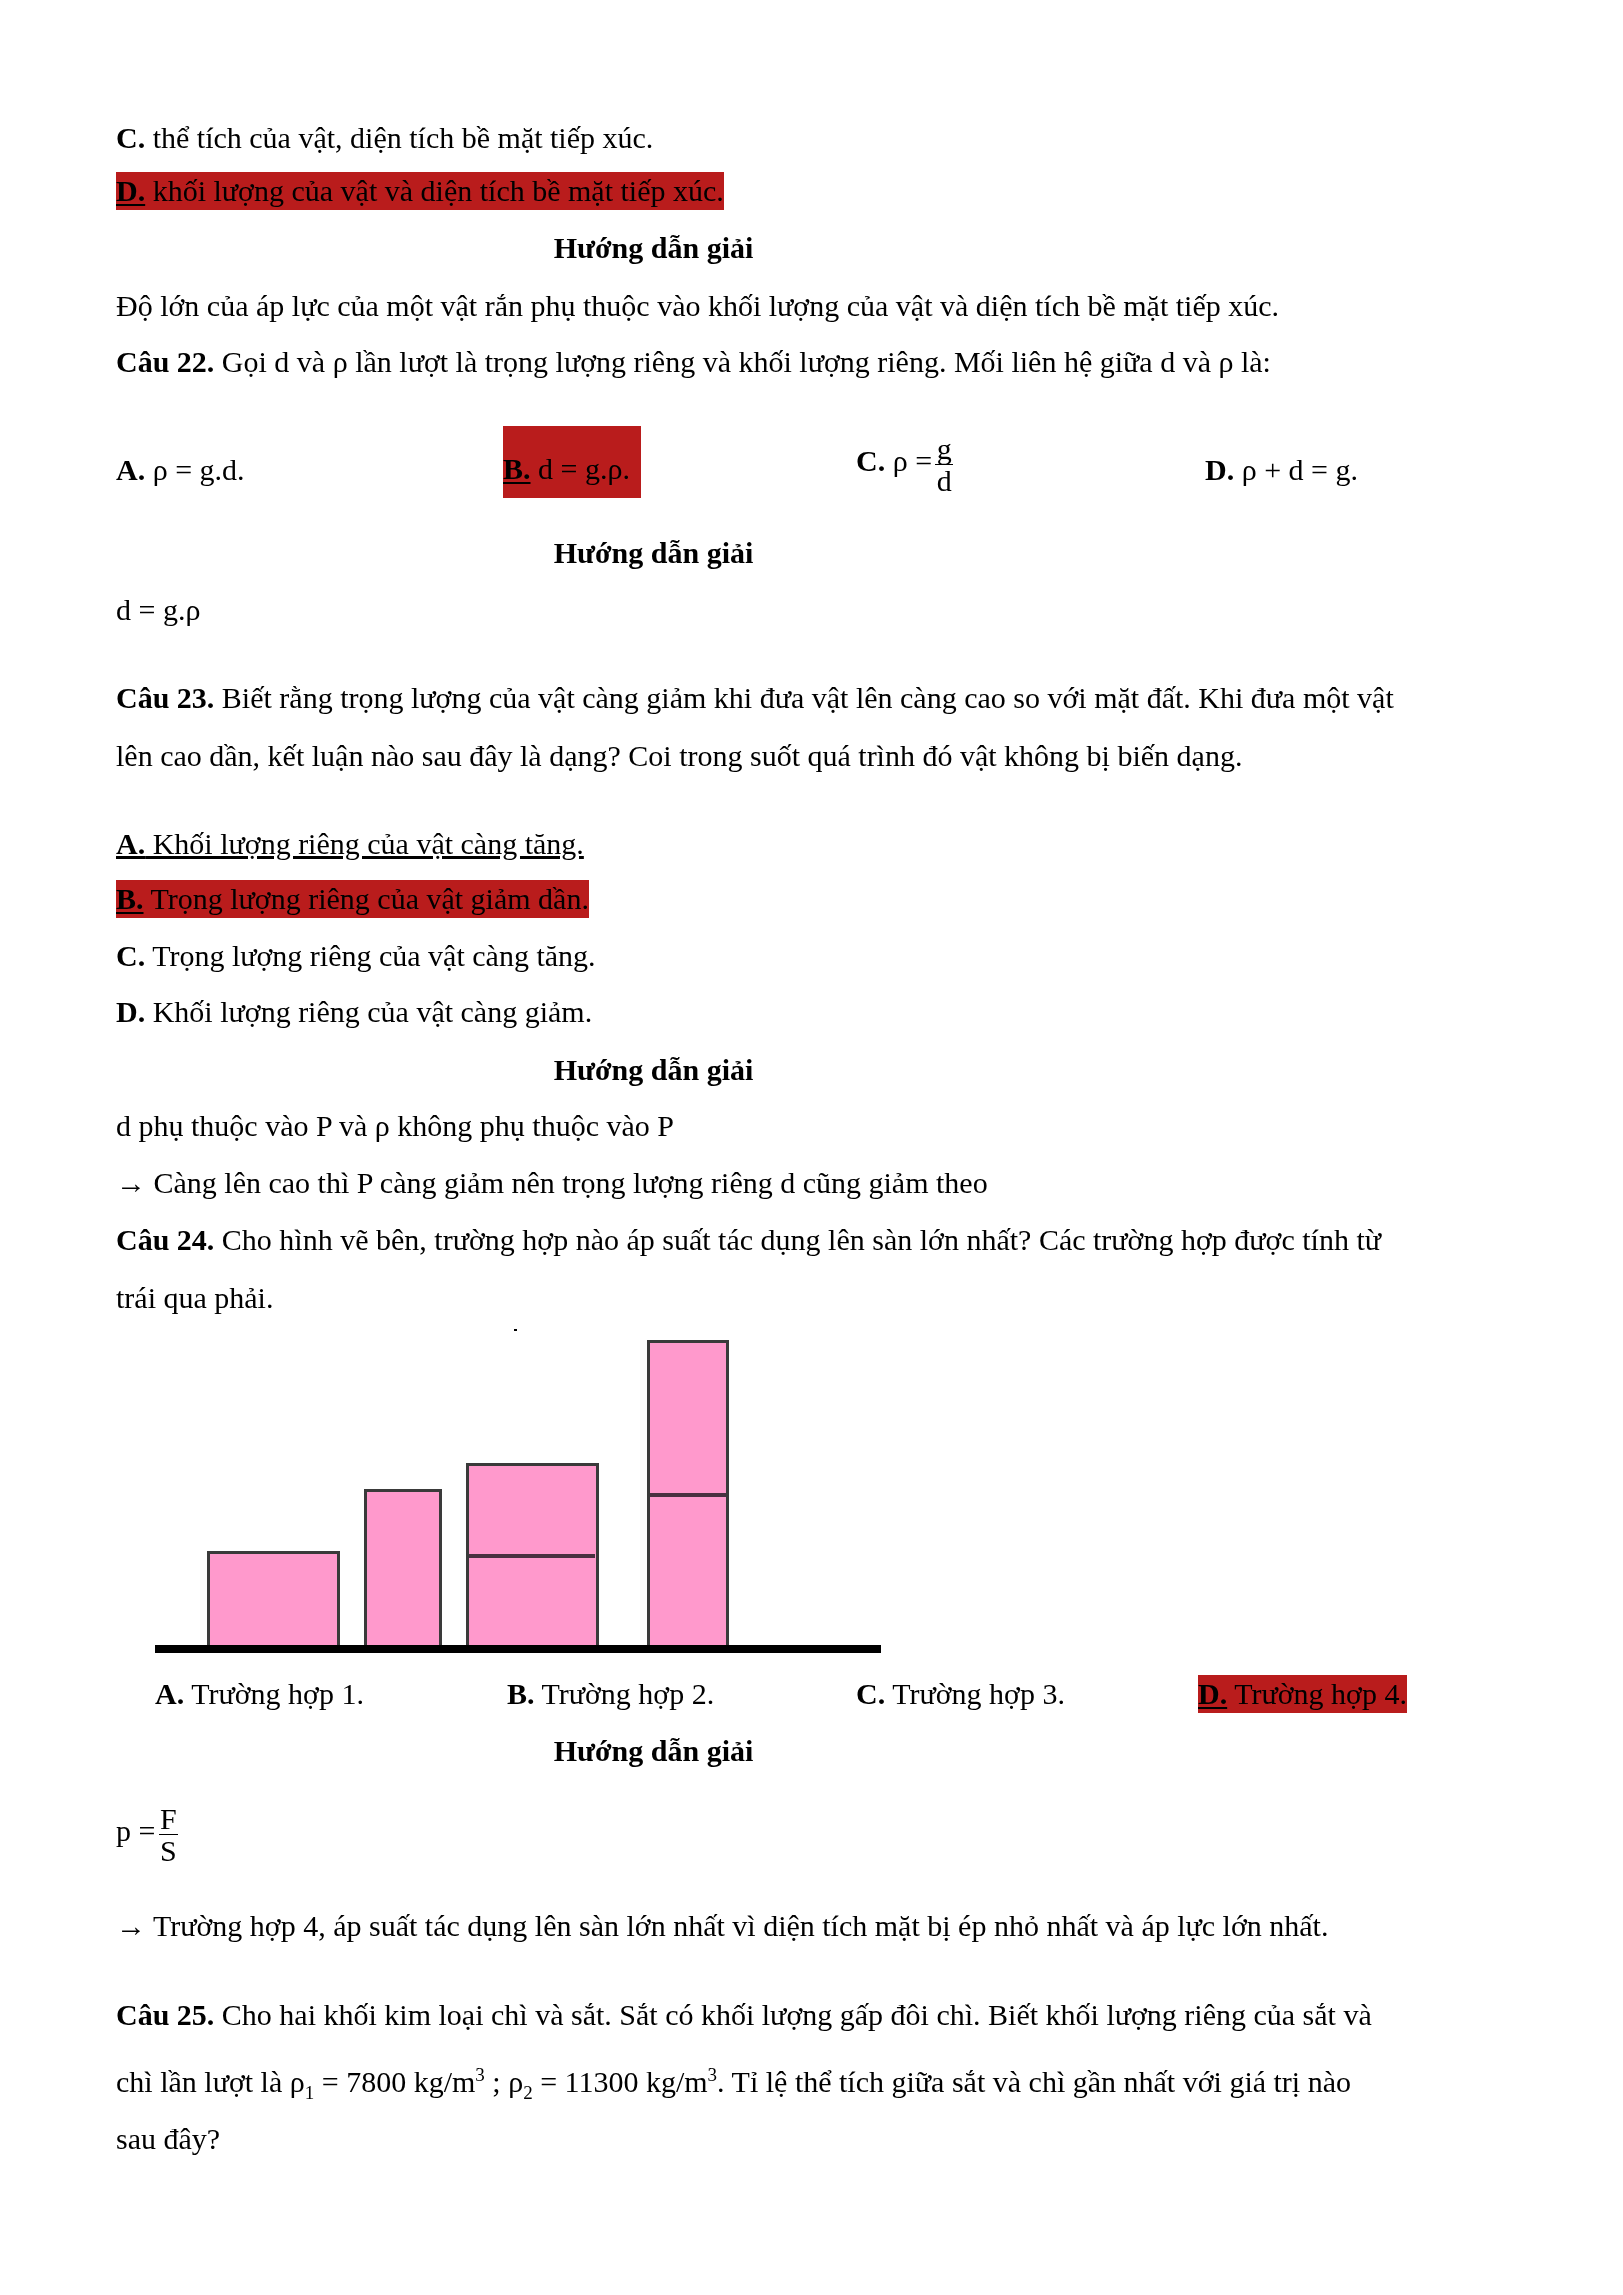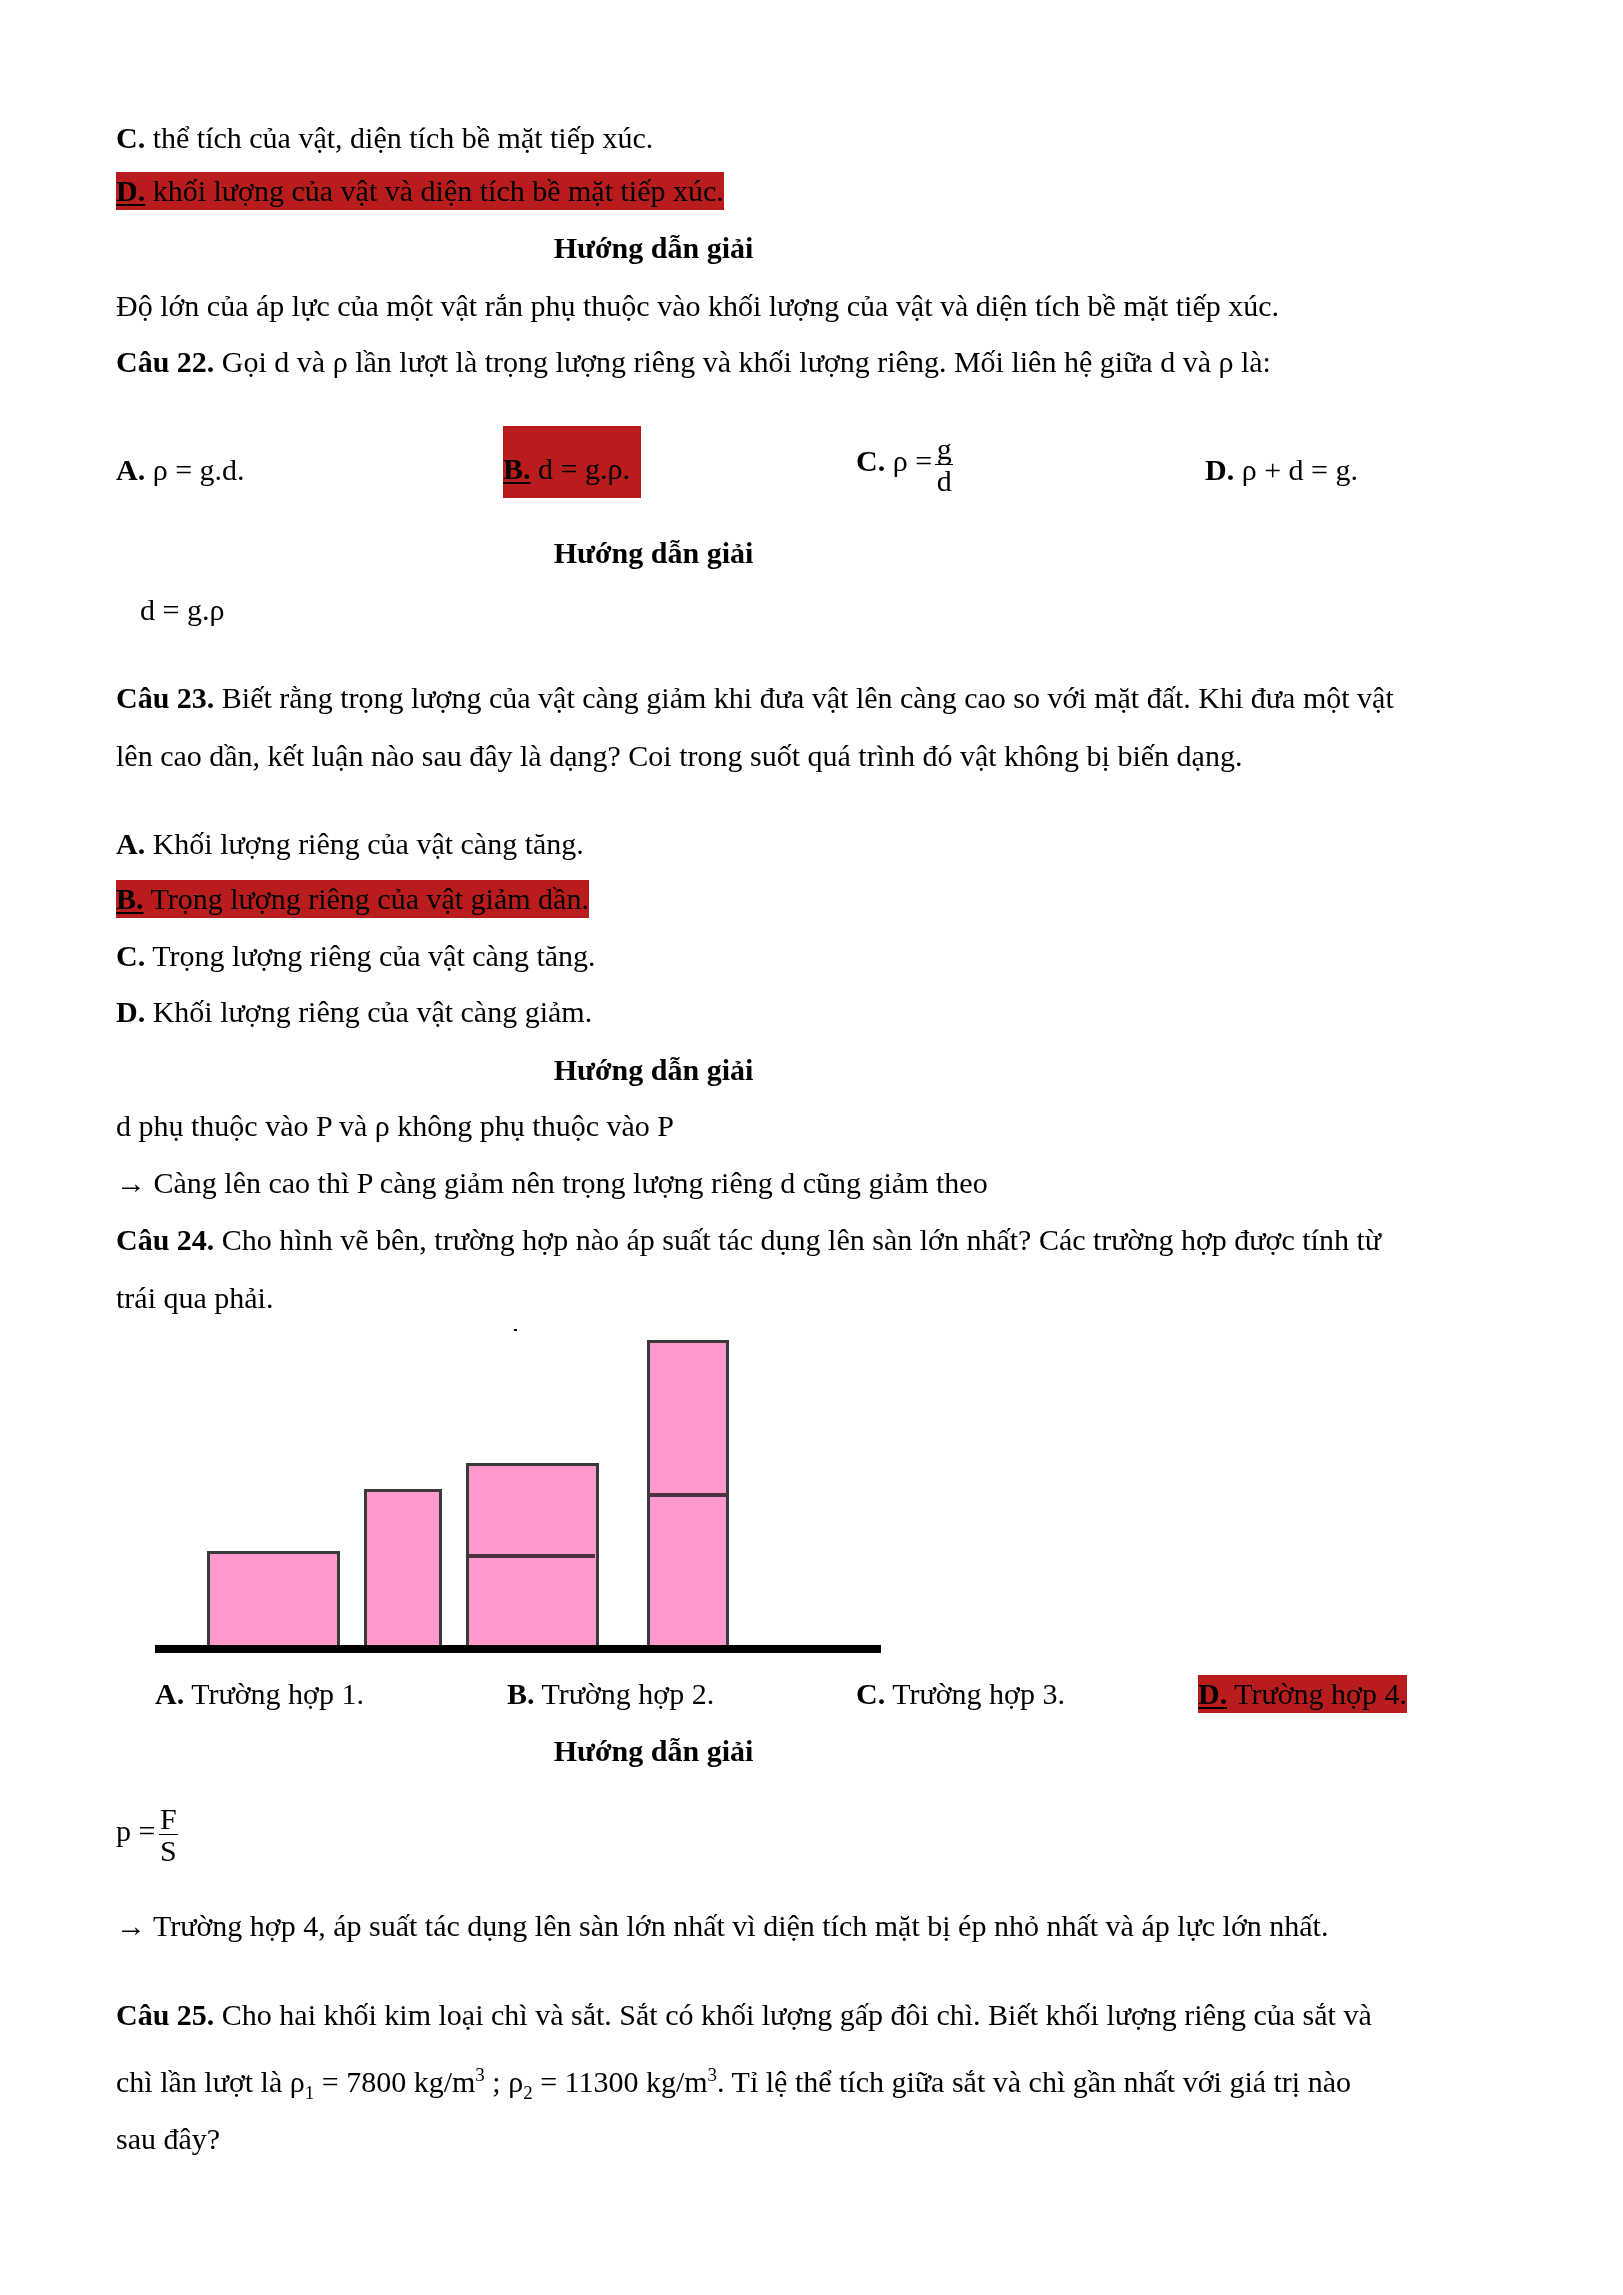--- a/index.html
+++ b/index.html
@@ -39,27 +39,27 @@
 <div class="line hl" style="left:503px; top:426px; width:138px; height:72px; line-height:86px;">
   <span class="b u">B.</span><span> d = g.ρ.</span>
 </div>
 <div class="line" style="left:856px; top:433px;">
   <span class="b">C.</span><span> ρ  =</span><span class="frac"><span class="num">g</span><span class="den">d</span></span>
 </div>
 <div class="line" style="left:1205px; top:451px;">
   <span class="b">D.</span><span> ρ  + d = g.</span>
 </div>
 <div class="line center b" style="top:534px;">Hướng dẫn giải</div>
-<div class="line" style="left:116px; top:591px;margin-left:24px;">d = g.ρ</div>
+<div class="line" style="left:116px; top:591px;">d = g.ρ</div>
 
 <div class="line" style="left:116px; top:679px;">
   <span class="b">Câu 23.</span><span> Biết rằng trọng lượng của vật càng giảm khi đưa vật lên càng cao so với mặt đất. Khi đưa một vật</span>
 </div>
 <div class="line" style="left:116px; top:737px;">lên cao dần, kết luận nào sau đây là dạng? Coi trong suốt quá trình đó vật không bị biến dạng.</div>
-<div class="line" style="left:116px; top:825px;">
+<div class="line" style="left:116px; top:825px;text-decoration:underline;">
   <span class="b">A.</span><span> Khối lượng riêng của vật càng tăng.</span>
 </div>
 <div class="line hl" style="left:116px; top:880px;">
   <span class="b u">B.</span><span> Trọng lượng riêng của vật giảm dần.</span>
 </div>
 <div class="line" style="left:116px; top:937px;">
   <span class="b">C.</span><span> Trọng lượng riêng của vật càng tăng.</span>
 </div>
 <div class="line" style="left:116px; top:993px;">
   <span class="b">D.</span><span> Khối lượng riêng của vật càng giảm.</span>

